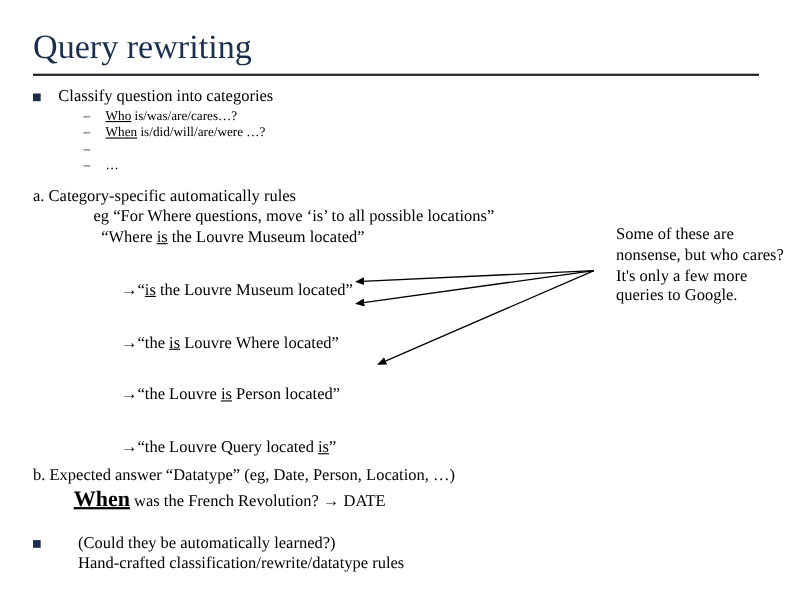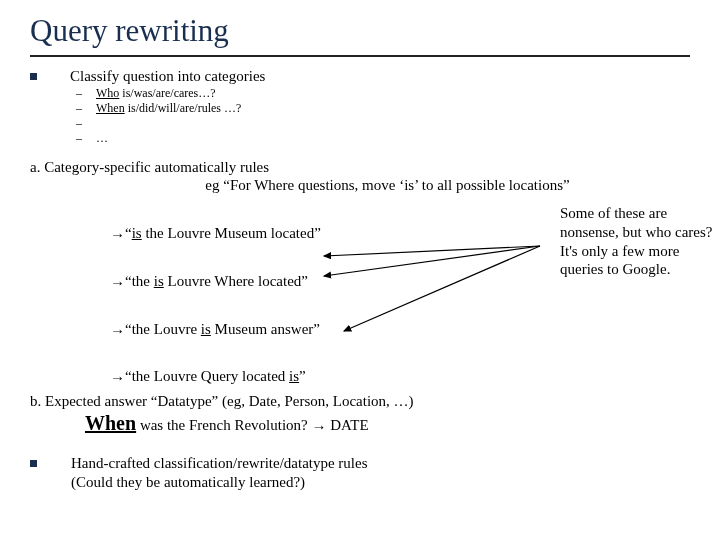--- a/index.html
+++ b/index.html
@@ -9,40 +9,39 @@
     height: 540px;
     background: #fff;
     font-family: Georgia, 'Times New Roman', serif;
     color: #000;
     font-size: 15px;
     line-height: 1.25;
     position: relative;
     overflow: hidden;
   }
   .slide {
-    padding: 12px 30px 0 30px;
+    padding: 24px 30px 0 30px;
     box-sizing: border-box;
     position: relative;
     font-family: Liberation Serif, serif;
   }
   .title {
     font-size: 31px;
     font-weight: normal;
     color: #1a2f50;
     margin: 0 0 4px 0;
   }
   .hr {
     border: none;
     border-top: 2px solid #222;
     margin: 0 0 10px 0;
   }
   .lvl1 {
     display: flex;
     margin-top: 2px;
-    gap: 17px;
   }
   .sq {
     width: 7px;
     height: 7px;
     background: #1a2f50;
     margin-top: 6px;
     margin-right: 16px;
     flex-shrink: 0;
   }
   .lvl2 {
@@ -55,34 +54,33 @@
     flex-shrink: 0;
   }
   .uline {
     text-decoration: underline;
   }
   .section-a {
     margin-top: 12px;
   }
   .eg {
     margin-left: 55px;
-    text-align: center;
   }
   .quote {
     margin-left: 62px;
   }
   .arrow-line {
     margin-left: 80px;
     margin-top: 29px;
   }
   .section-b {
     margin-top: 6px;
   }
   .date-line {
-    margin-left: 55px;
+    margin-left: 37px;
   }
   .big {
     font-size: 20px;
     font-weight: bold;
     text-decoration: underline;
   }
   .lvl1b {
     display: flex;
     margin-top: 18px;
   }
@@ -119,51 +117,54 @@
     <div class="sq"></div>
     <div>Classify question into categories</div>
   </div>
 
   <div class="lvl2">
     <div class="dash">–</div>
     <div><span class="uline">Who</span><span> is/was/are/cares…?</span></div>
   </div>
   <div class="lvl2">
     <div class="dash">–</div>
-    <div><span class="uline">When</span><span> is/did/will/are/rules …?</span></div>
+    <div><span class="uline">When</span><span> is/did/will/are/were …?</span></div>
   </div>
   <div class="lvl2">
     <div class="dash">–</div>
   </div>
   <div class="lvl2">
     <div class="dash">–</div>
     <div><span>…</span></div>
   </div>
 
   <div class="section-a">
     <div>a. Category-specific automatically rules</div>
     <div class="eg">eg “For Where questions, move ‘is’ to all possible locations”</div>
+    <div class="quote">
+      <span>“Where </span><span class="uline">is</span><span> the Louvre Museum located”</span>
+    </div>
     <div class="arrow-line"><span>→“</span><span class="uline">is</span><span> the Louvre Museum located”</span></div>
     <div class="arrow-line"><span>→“the </span><span class="uline">is</span><span> Louvre Where located”</span></div>
-    <div class="arrow-line"><span>→“the Louvre </span><span class="uline">is</span><span> Museum answer”</span></div>
+    <div class="arrow-line"><span>→“the Louvre </span><span class="uline">is</span><span> Person located”</span></div>
     <div class="arrow-line"><span>→“the Louvre Query located </span><span class="uline">is</span><span>”</span></div>
   </div>
 
   <div class="section-b">
     <div>b. Expected answer “Datatype” (eg, Date, Person, Location, …)</div>
     <div class="date-line">
       <span class="big">When</span><span> was the French Revolution?  → DATE</span>
     </div>
   </div>
 
   <div class="lvl1b">
     <div class="sq2"></div>
     <div>
+      <div>(Could they be automatically learned?)</div>
       <div>Hand-crafted classification/rewrite/datatype rules</div>
-      <div>(Could they be automatically learned?)</div>
     </div>
   </div>
 </div>
 
 <div class="side-note">Some of these are nonsense,
 but who cares?  It's only a few more queries to Google.</div>
 
 <svg class="overlay" width="720" height="540">
   <defs>
     <marker id="ah" markerWidth="8" markerHeight="8" refX="6" refY="3" orient="auto">

